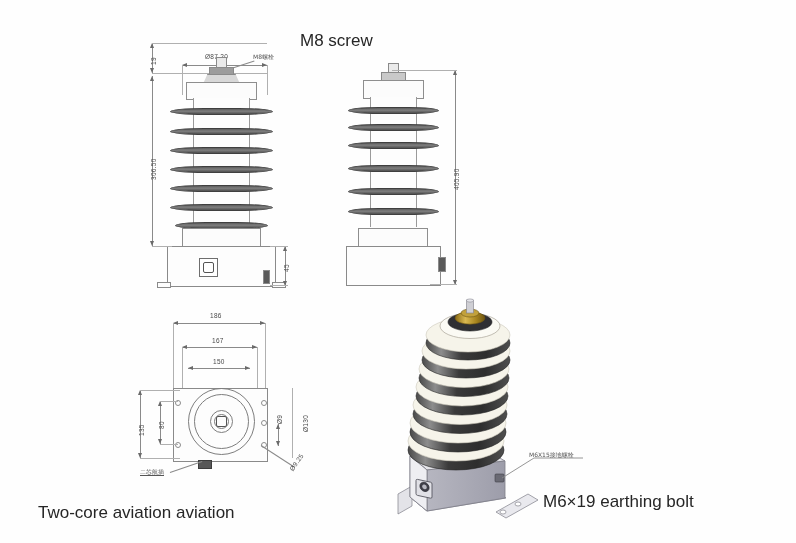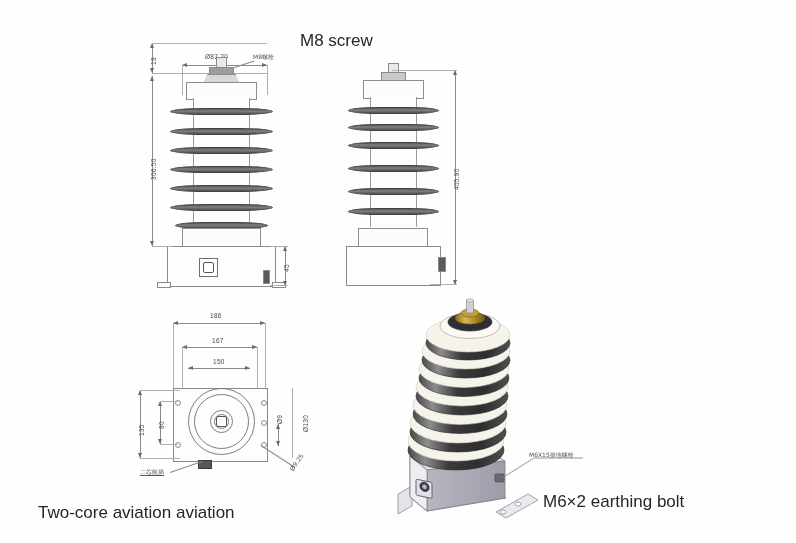--- a/index.html
+++ b/index.html
@@ -399,15 +399,15 @@
     <ellipse cx="92" cy="2.5" rx="3.5" ry="1.6" fill="#e5e5ea" stroke="#7e7e88" stroke-width="0.5"></ellipse>
 
     <line x1="124" y1="180" x2="156" y2="160" stroke="#8a8a8a" stroke-width="0.9"></line>
     <line x1="156" y1="160" x2="205" y2="160" stroke="#8a8a8a" stroke-width="0.9"></line>
   </svg>
 
   <div class="cn-text" style="left:529px; top:451px; font-size:6px;">M6X15接地螺栓</div>
 
   <div class="caption" style="left:38px; top:503px; font-size:17px;">Two-core aviation aviation</div>
 
-  <div class="caption" style="left:543px; top:492px; font-size:17px;">M6×2 earthing bolt</div>
+  <div class="caption" style="left:543px; top:492px; font-size:17px;">M6×19 earthing bolt</div>
 
 </div>
 
 </body></html>

